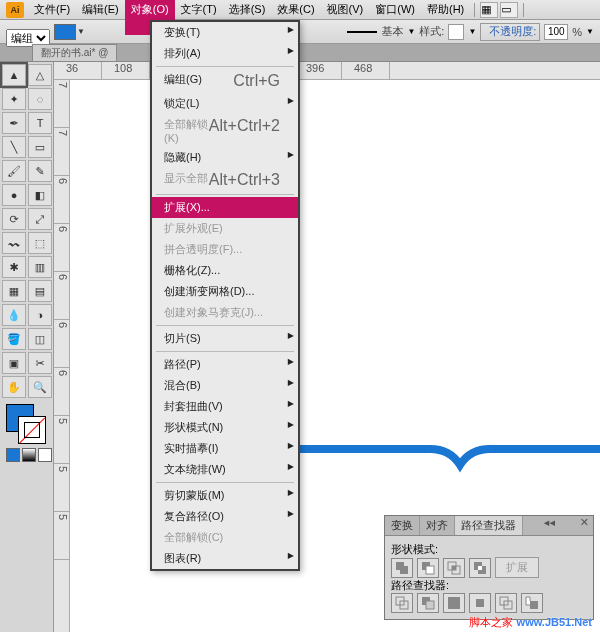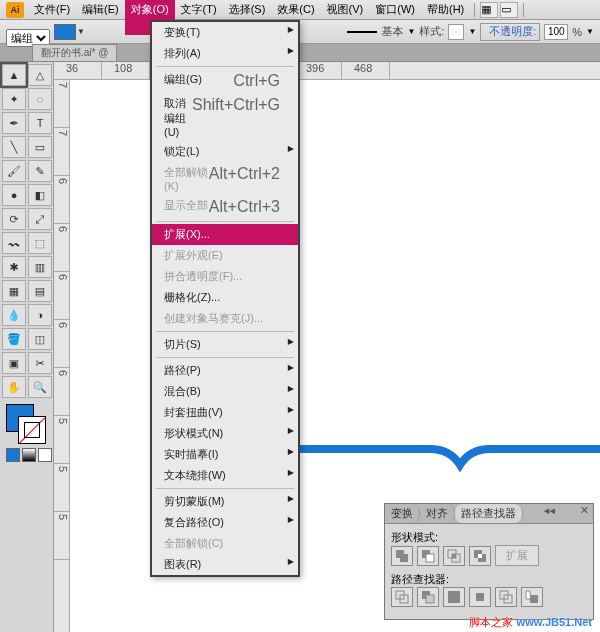--- a/index.html
+++ b/index.html
@@ -41,25 +41,25 @@
 .artwork svg { width: 100%; height: 100%; }
 .dropdown { position: absolute; left: 150px; top: 20px; width: 150px; background: #eaeaea; border: 2px solid #404040; box-shadow: 2px 2px 6px rgba(0,0,0,0.3); z-index: 100; }
 .dropdown .mi { padding: 3px 18px 3px 12px; display: flex; justify-content: space-between; color: #222; position: relative; }
 .dropdown .mi.disabled { color: #999; }
 .dropdown .mi.highlight { background: #c51162; color: #fff; }
 .dropdown .mi.sub::after { content: "▶"; position: absolute; right: 4px; font-size: 8px; }
 .dropdown .sep { height: 1px; background: #bbb; margin: 2px 4px; }
 .dropdown .shortcut { color: #666; font-size: 16px; }
 .panel { position: absolute; right: 6px; bottom: 12px; width: 210px; background: #d7d7d7; border: 1px solid #777; z-index: 50; font-size: 10px; }
 .panel-tabs { display: flex; background: #b8b8b8; border-bottom: 1px solid #888; }
-.panel-tabs .pt { padding: 2px 6px; border-right: 1px solid #999; color: #333; border-radius: 8px; }
+.panel-tabs .pt { padding: 2px 6px; border-right: 1px solid #999; color: #333; }
 .panel-tabs .pt.active { background: #d7d7d7; }
 .panel-tabs .close { margin-left: auto; padding: 0 4px; color: #555; }
 .panel-body { padding: 6px; }
-.panel-row { display: flex; align-items: center; margin-bottom: 6px; gap: 4px; }
+.panel-row { display: flex; align-items: center; gap: 4px; }
 .panel-btn { width: 22px; height: 20px; background: #e0e0e0; border: 1px solid #888; display: flex; align-items: center; justify-content: center; }
 .panel-btn svg { width: 14px; height: 14px; }
 .expand-btn { padding: 2px 10px; border: 1px solid #999; background: #e0e0e0; color: #999; }
 .watermark { position: absolute; right: 8px; bottom: 2px; font-size: 13px; color: #f00; text-shadow: 0 0 2px #fff; z-index: 200; }
 .watermark .blue { color: #3b82f6; font-weight: bold; }
 </style>
 </head>
 <body>
 
 <div class="menubar">
@@ -184,47 +184,49 @@
       <span>变换(T)</span>
     </div>
     <div class="mi sub">
       <span>排列(A)</span>
     </div>
     <div class="sep"></div>
     <div class="mi">
       <span>编组(G)</span>
       <span class="shortcut">Ctrl+G</span>
     </div>
-    <div class="mi">
-      <span>取消编组(U)</span>
-      <span class="shortcut">Shift+Ctrl+G</span>
-    </div>
     <div class="mi sub">
       <span>锁定(L)</span>
     </div>
     <div class="mi disabled">
       <span>全部解锁(K)</span>
       <span class="shortcut">Alt+Ctrl+2</span>
     </div>
+    <div class="mi sub">
+      <span>隐藏(H)</span>
+    </div>
     <div class="mi disabled">
       <span>显示全部</span>
       <span class="shortcut">Alt+Ctrl+3</span>
     </div>
     <div class="sep"></div>
     <div class="mi highlight">
       <span>扩展(X)...</span>
     </div>
     <div class="mi disabled">
       <span>扩展外观(E)</span>
     </div>
     <div class="mi disabled">
       <span>拼合透明度(F)...</span>
     </div>
     <div class="mi">
       <span>栅格化(Z)...</span>
+    </div>
+    <div class="mi">
+      <span>创建渐变网格(D)...</span>
     </div>
     <div class="mi disabled">
       <span>创建对象马赛克(J)...</span>
     </div>
     <div class="sep"></div>
     <div class="mi sub">
       <span>切片(S)</span>
     </div>
     <div class="sep"></div>
     <div class="mi sub">

